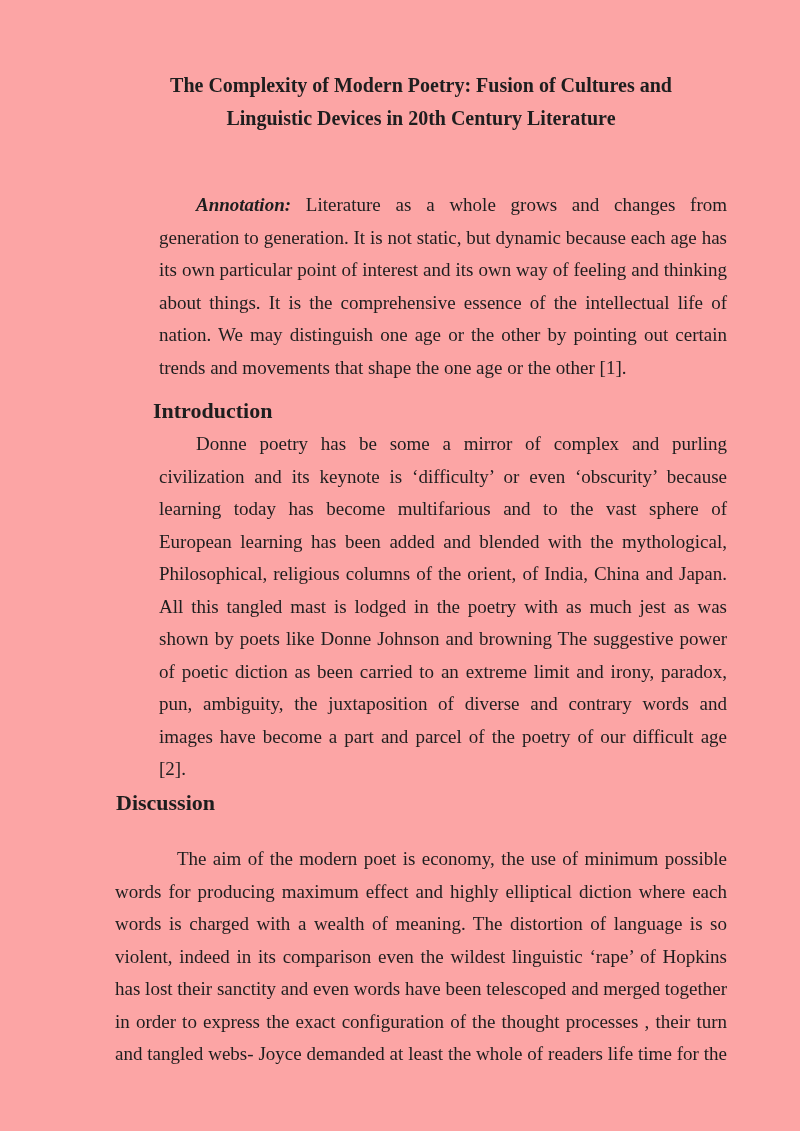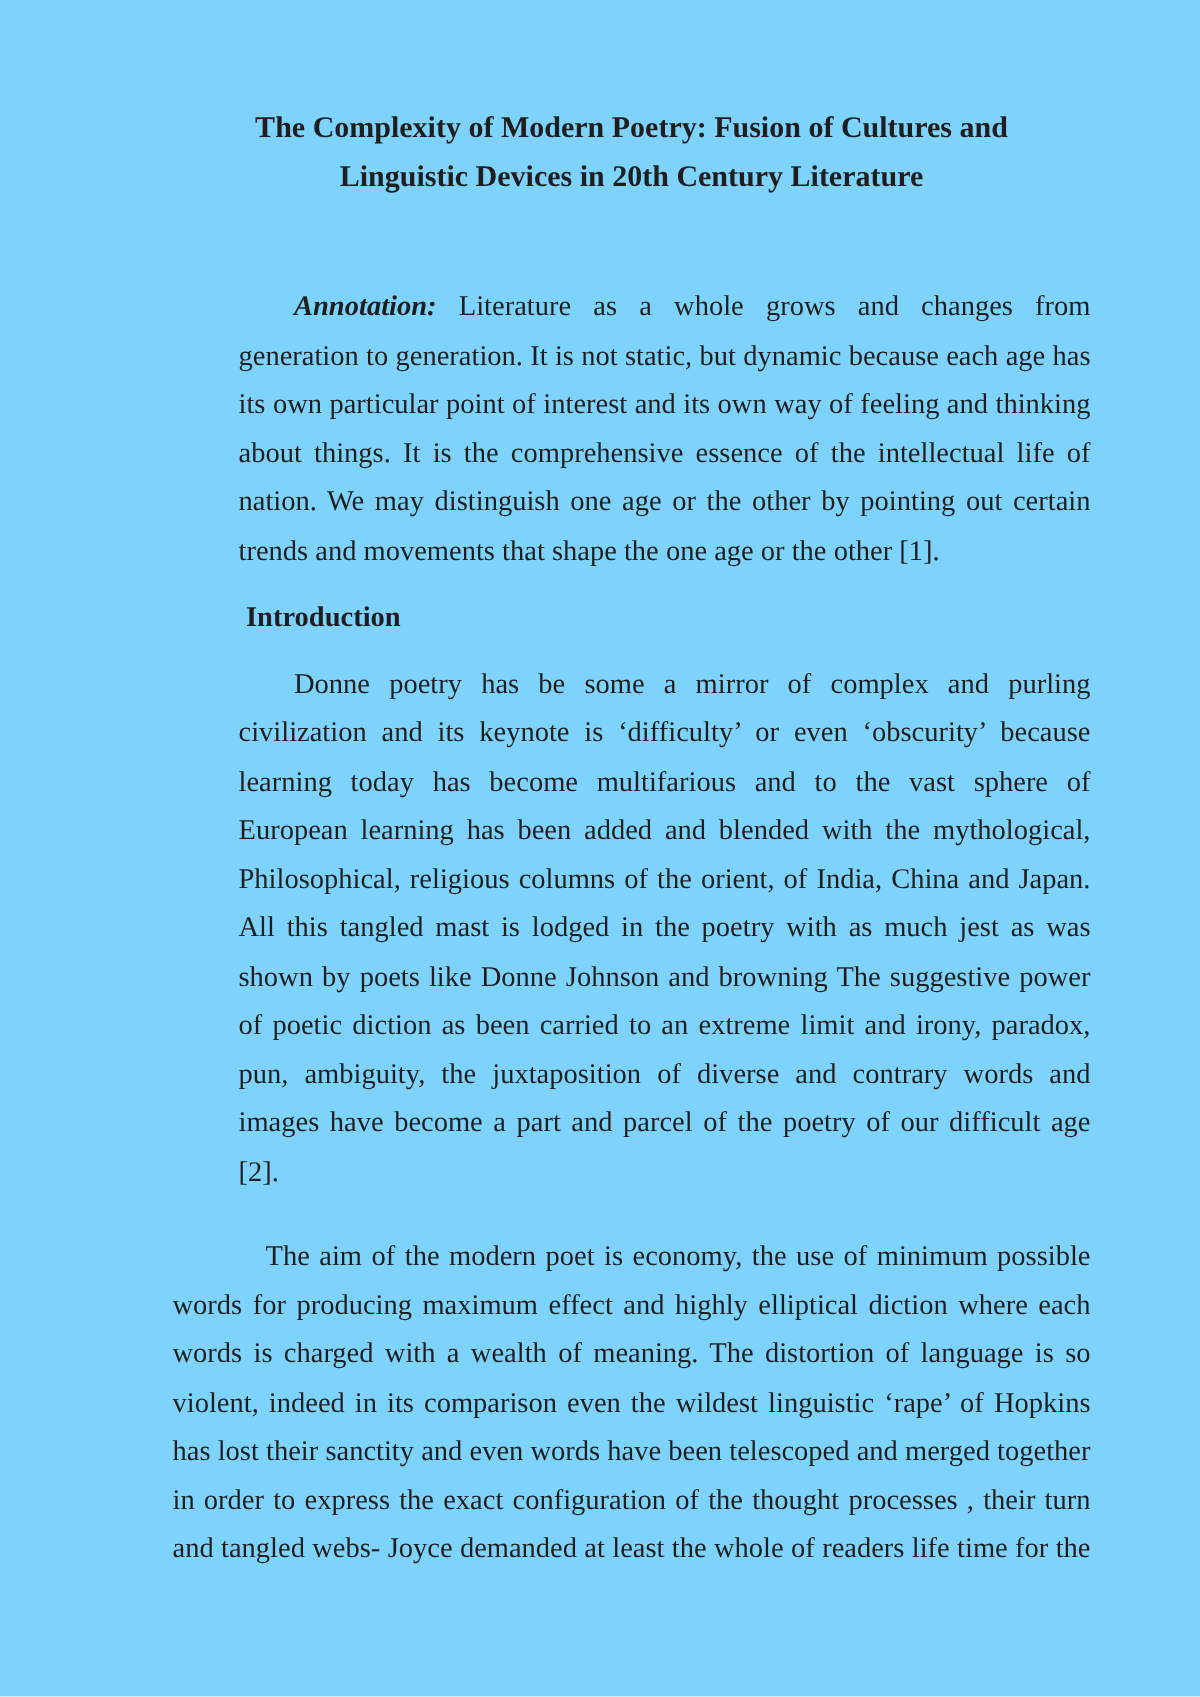--- a/index.html
+++ b/index.html
@@ -12,21 +12,21 @@
     height: 1131px;
     font-family: "Liberation Serif", "DejaVu Serif", serif;
     color: #1e1e1e;
     -webkit-font-smoothing: antialiased;
   }
   .page {
     box-sizing: border-box;
     width: 800px;
     height: 1131px;
     padding: 69px 73px 0 115px;
-    background: #7dd3fc;
+    background: #fca5a5;
     overflow: hidden;
   }
   .doc-title {
     font-size: 20px;
     line-height: 32.5px;
     font-weight: 700;
     text-align: center;
     max-width: 584px;
     margin: 0 auto 55px auto;
   }
@@ -34,24 +34,24 @@
     font-size: 19px;
     line-height: 32.5px;
     text-align: justify;
     margin: 0;
   }
   .gap-after { margin-bottom: 10.5px; }
   .indent { text-indent: 37px; margin-left: 44px; }
   .indent-lg { text-indent: 62px; }
   .last-justify { text-align-last: justify; margin-top: 24px; }
   .section-heading {
-    font-size: 19px;
+    font-size: 22px;
     line-height: 32.5px;
     font-weight: 700;
-    margin: 12px;
+    margin: 1px;
   }
   .section-heading.indented { padding-left: 37px; }
   .bi { font-weight: 700; font-style: italic; }
   .it { font-style: italic; }
   .u  { }
 </style>
 </head>
 <body>
 
 <div class="page">
@@ -65,16 +65,17 @@
 
 
   <h2 class="section-heading indented">Introduction</h2>
 
   <p class="para indent">
     <span>Donne</span>
     <span class="u">poetry</span>
     <span>has be some  a mirror of complex and purling civilization and its keynote is ‘difficulty’ or even ‘obscurity’ because learning  today has become multifarious and to the vast sphere of European learning has been added and blended with the mythological, Philosophical, religious columns of the orient, of India, China and Japan. All this tangled mast is lodged in the poetry with as much jest as was shown by poets like Donne Johnson and browning The suggestive power of poetic diction as been carried to an extreme limit and irony, paradox, pun, ambiguity, the juxtaposition of diverse and contrary words and images have become a part and parcel of the poetry of our difficult age [2].</span>
   </p>
 
+  <h2 class="section-heading">Discussion</h2>
 
   <p class="para indent-lg last-justify">The aim of the modern poet is economy, the use of minimum possible words for producing maximum effect and highly elliptical diction where each words is charged with a wealth of meaning. The distortion of language is so violent, indeed in its comparison even the wildest linguistic ‘rape’ of Hopkins has lost their sanctity  and even words have been telescoped and merged together in order to express the exact configuration of the thought processes , their turn and tangled webs- Joyce demanded at least the whole of readers life time for the</p>
 
 </div>
 
 </body></html>

